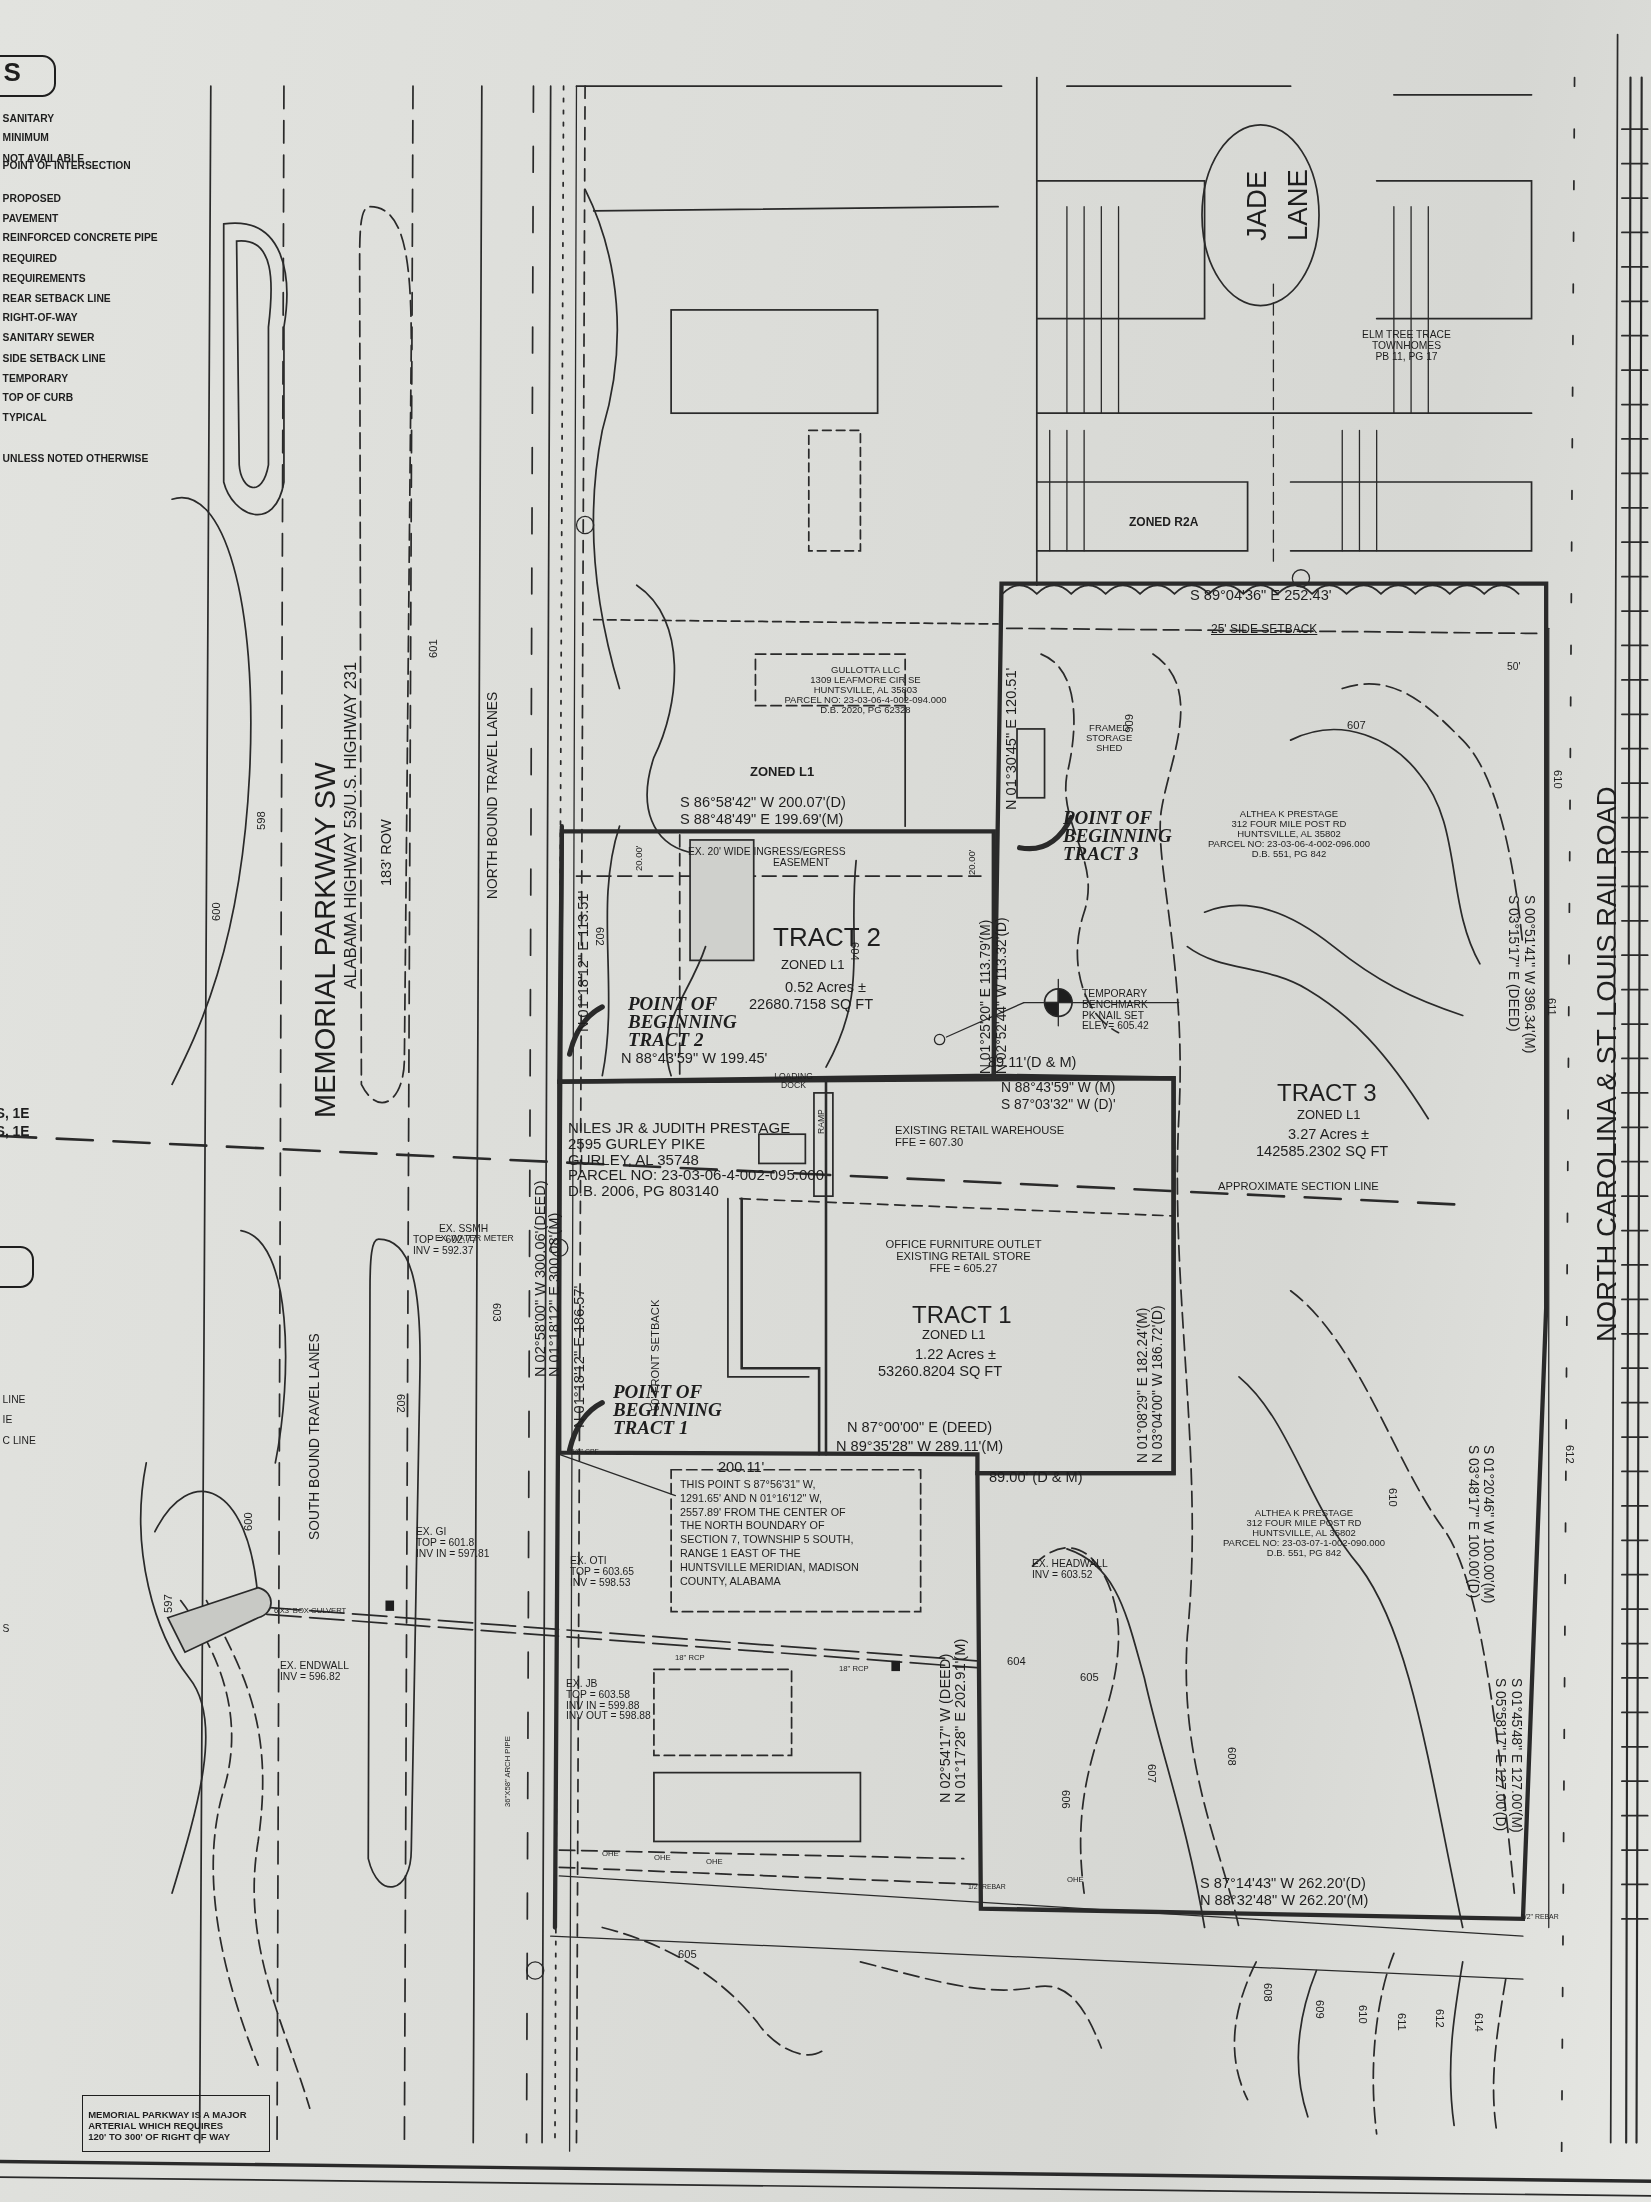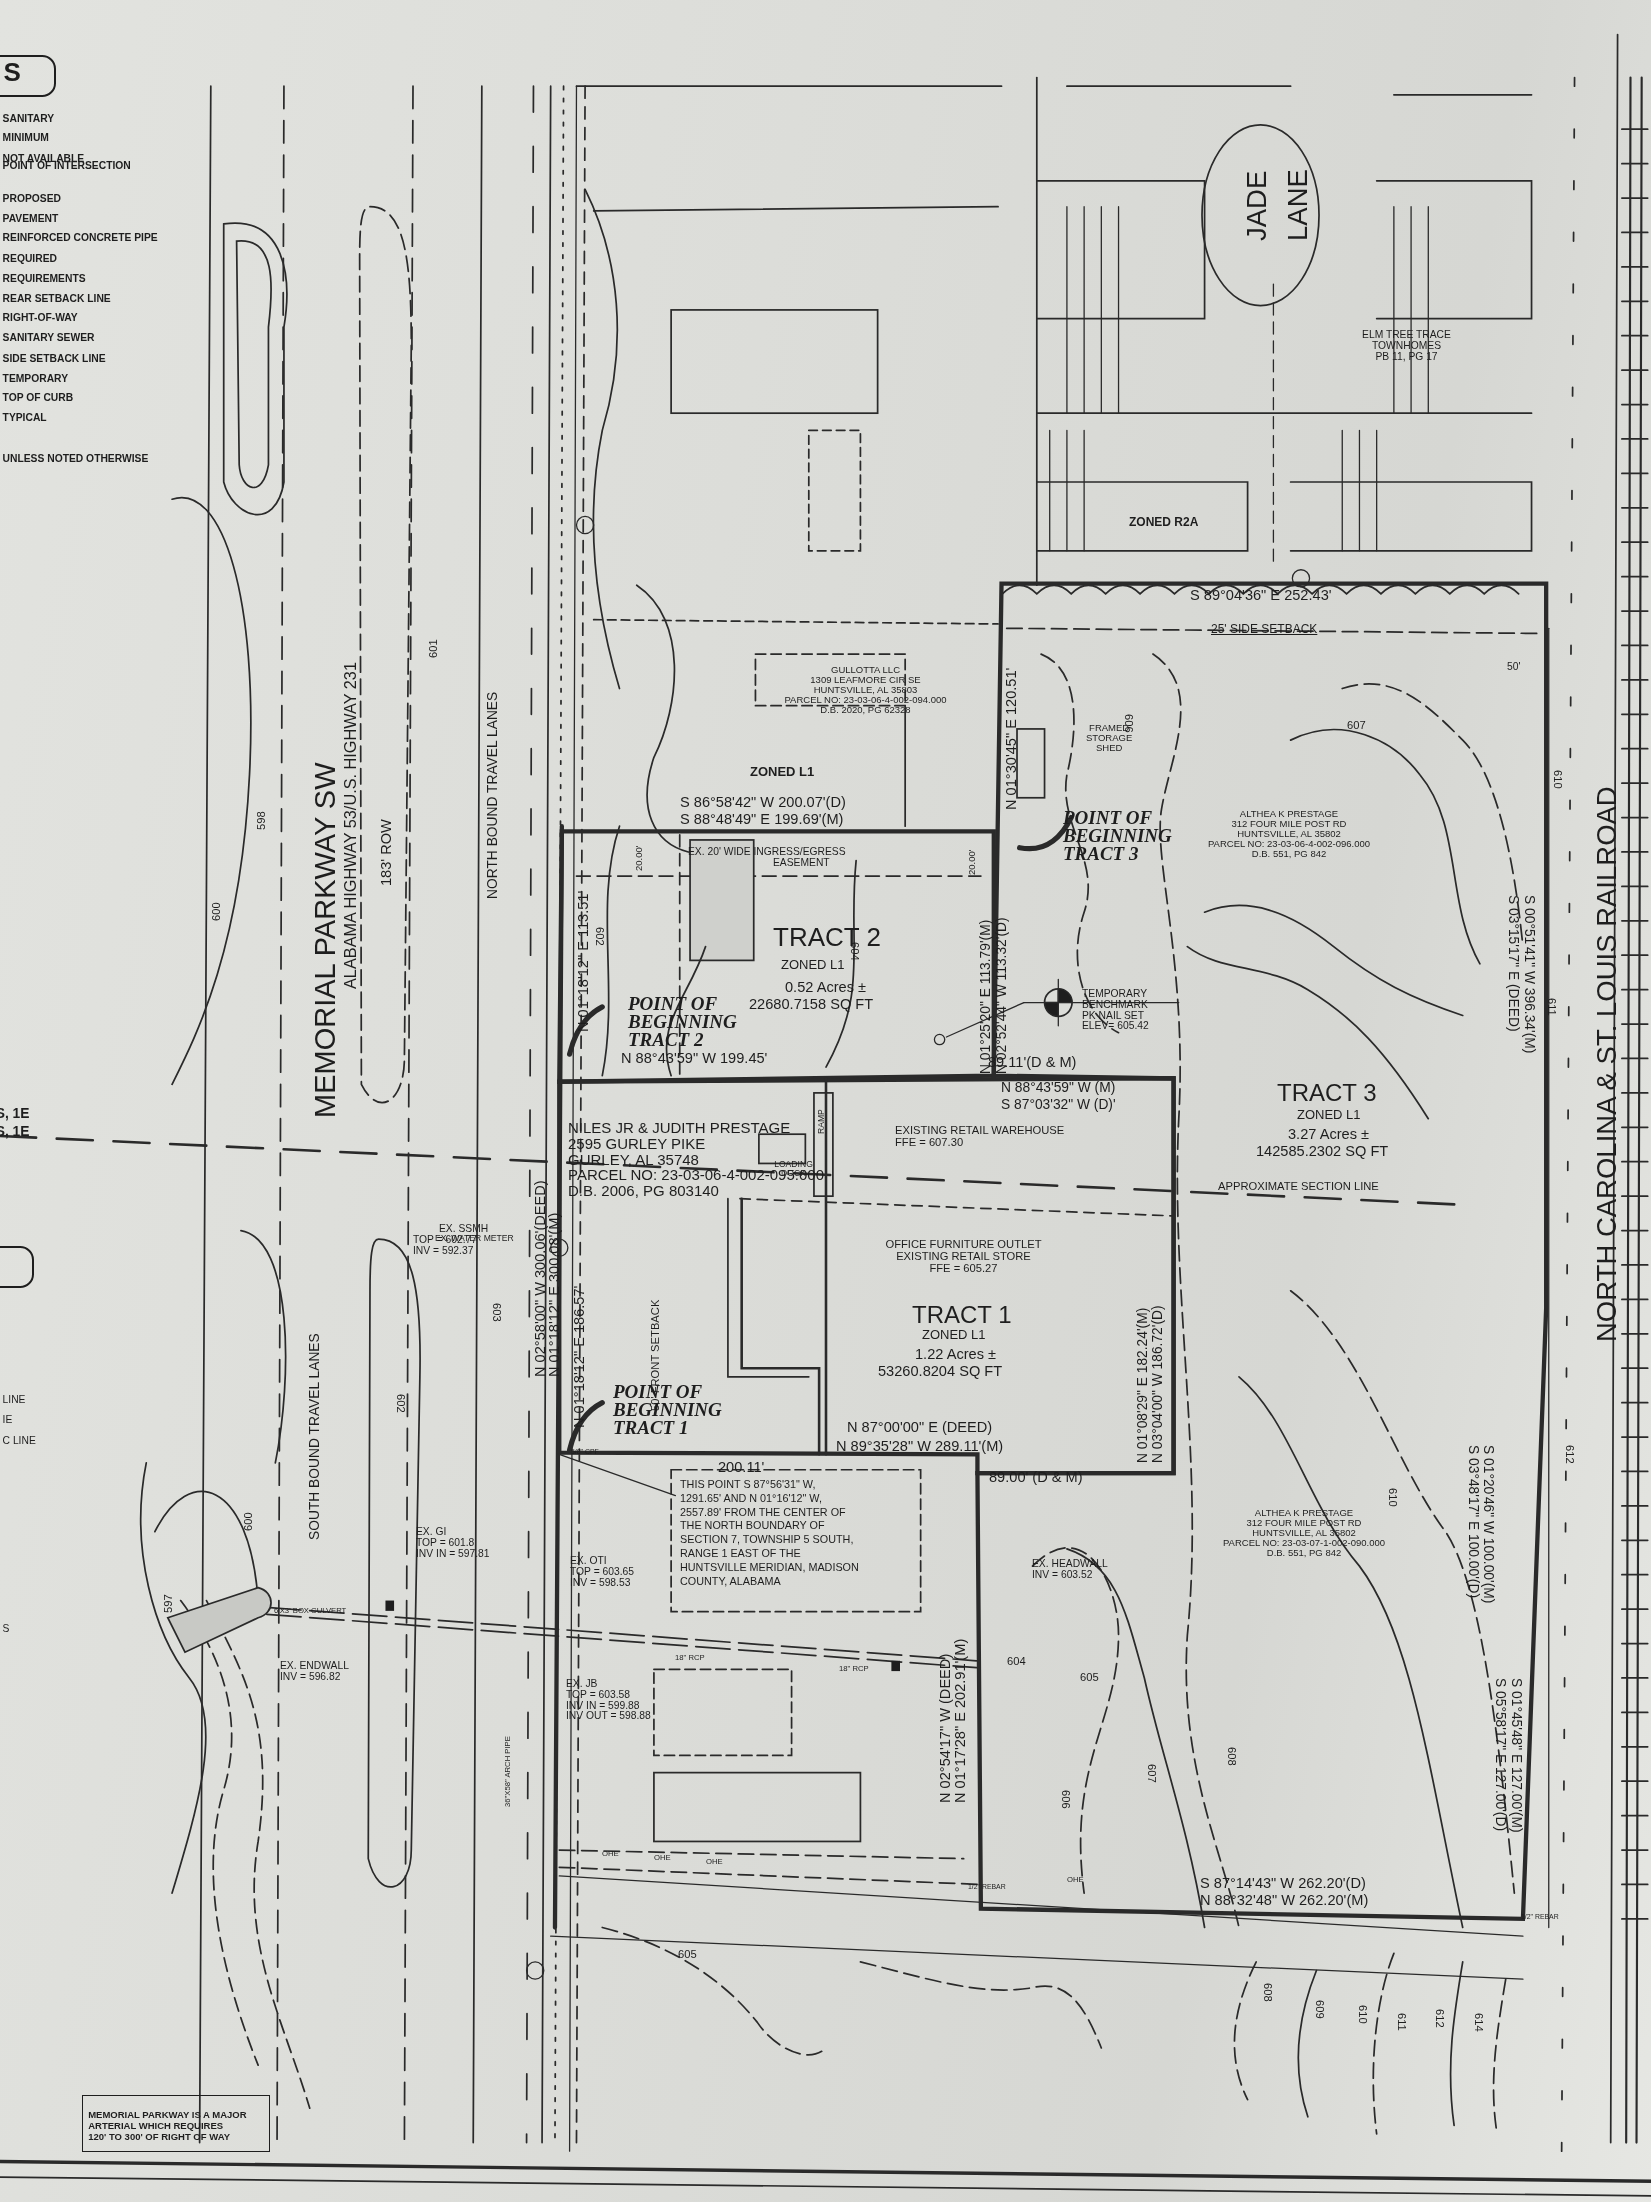--- a/index.html
+++ b/index.html
@@ -216,21 +216,21 @@
 <div class="t" style="left:785px;top:980px;font-size:14.6px;">0.52 Acres ±</div>
 <div class="t" style="left:749px;top:997px;font-size:14.6px;">22680.7158 SQ FT</div>
 <div class="t lbl" style="left:688px;top:847px;font-size:10.3px;text-align:center;"><span>EX. 20' WIDE INGRESS/EGRESS</span><br><span style="padding-left:69px">EASEMENT</span></div>
 
 <div class="t" style="left:869px;top:1239px;font-size:11.2px;text-align:center;width:189px;"><span>OFFICE FURNITURE OUTLET</span><br><span>EXISTING RETAIL STORE</span><br><span>FFE = 605.27</span></div>
 <div class="t" style="left:912px;top:1302px;font-size:24px;">TRACT 1</div>
 <div class="t" style="left:922px;top:1328px;font-size:13px;">ZONED L1</div>
 <div class="t" style="left:915px;top:1347px;font-size:14.6px;">1.22 Acres ±</div>
 <div class="t" style="left:878px;top:1364px;font-size:14.6px;">53260.8204 SQ FT</div>
 <div class="t lbl" style="left:895px;top:1125px;font-size:11.2px;width:181px;"><span>EXISTING RETAIL WAREHOUSE</span><br><span>FFE = 607.30</span></div>
-<div class="t" style="left:761px;top:1160px;font-size:8.6px;text-align:center;width:65px;"><span>LOADING</span><br><span>DOCK</span></div>
+<div class="t" style="left:761px;top:1072px;font-size:8.6px;text-align:center;width:65px;"><span>LOADING</span><br><span>DOCK</span></div>
 <div class="t rot90" style="left:817px;top:1134px;font-size:8.6px;">RAMP</div>
 
 <div class="t" style="left:1277px;top:1080px;font-size:24px;">TRACT 3</div>
 <div class="t" style="left:1297px;top:1108px;font-size:13px;">ZONED L1</div>
 <div class="t" style="left:1288px;top:1127px;font-size:14.6px;">3.27 Acres ±</div>
 <div class="t" style="left:1256px;top:1144px;font-size:14.6px;">142585.2302 SQ FT</div>
 
 <div class="t pob" style="left:1063px;top:809px;"><span>POINT OF</span><br><span>BEGINNING</span><br><span>TRACT 3</span></div>
 <div class="t pob" style="left:628px;top:995px;"><span>POINT OF</span><br><span>BEGINNING</span><br><span>TRACT 2</span></div>
 <div class="t pob" style="left:613px;top:1383px;"><span>POINT OF</span><br><span>BEGINNING</span><br><span>TRACT 1</span></div>

